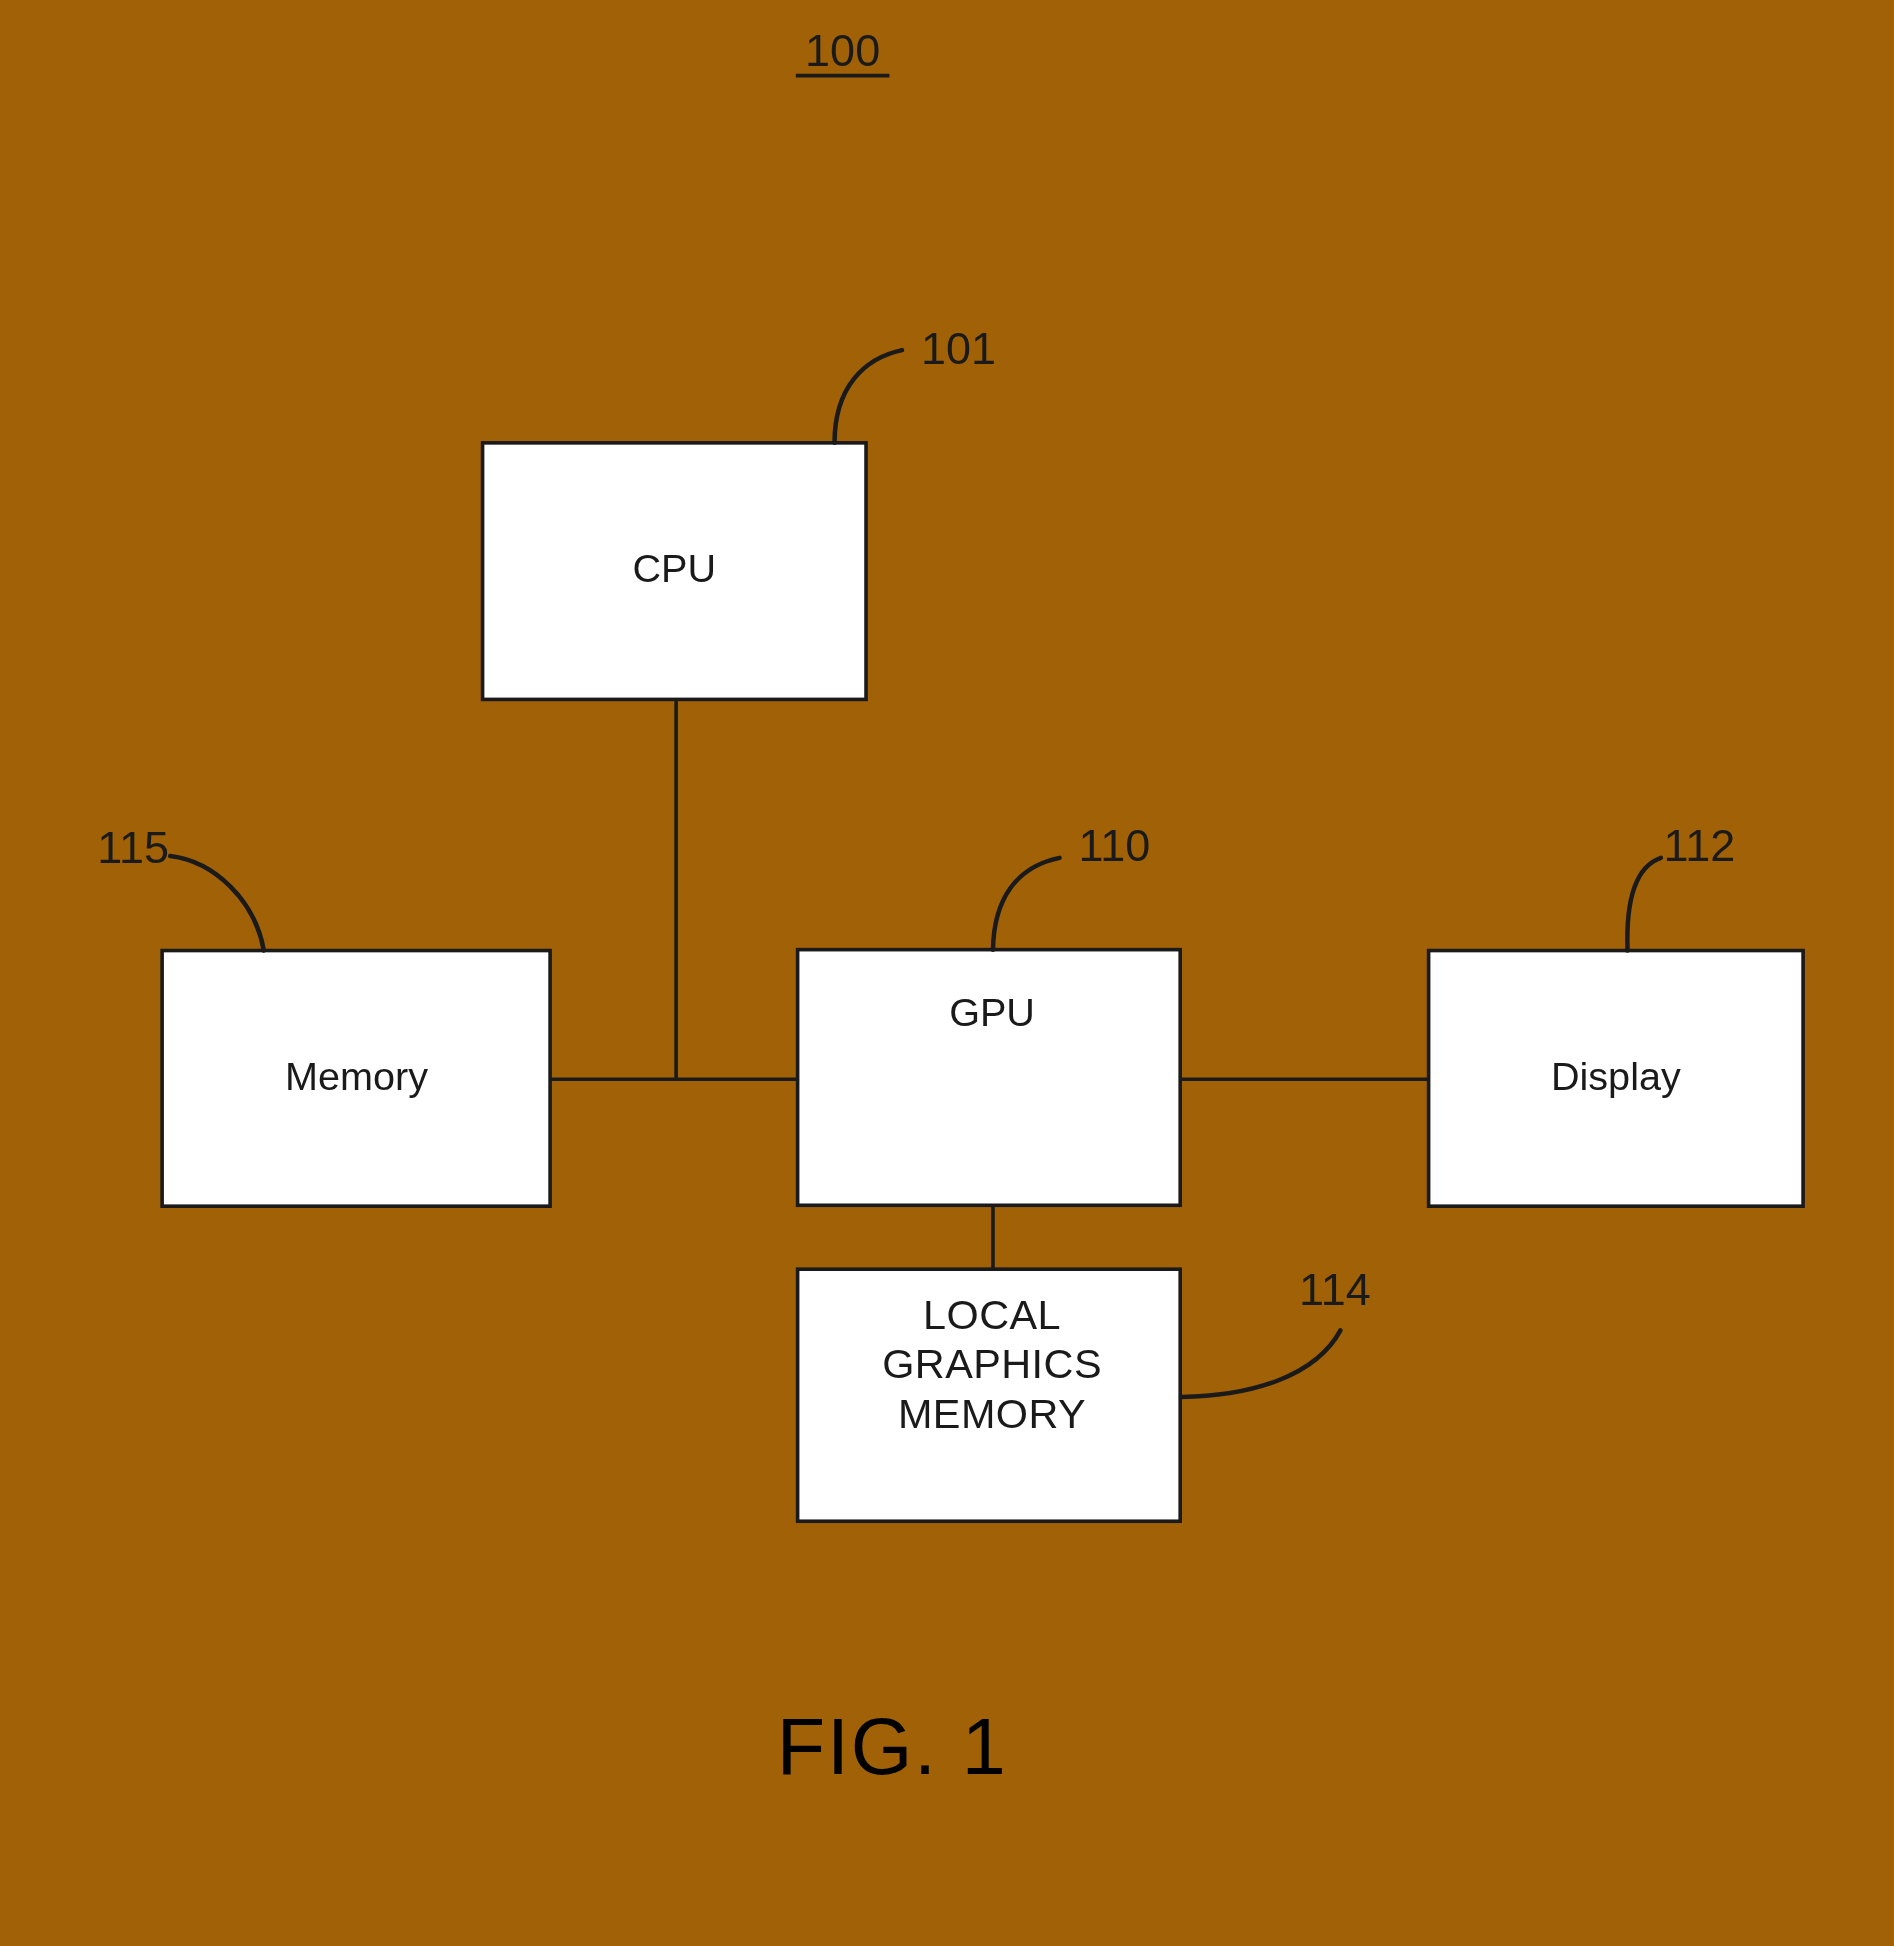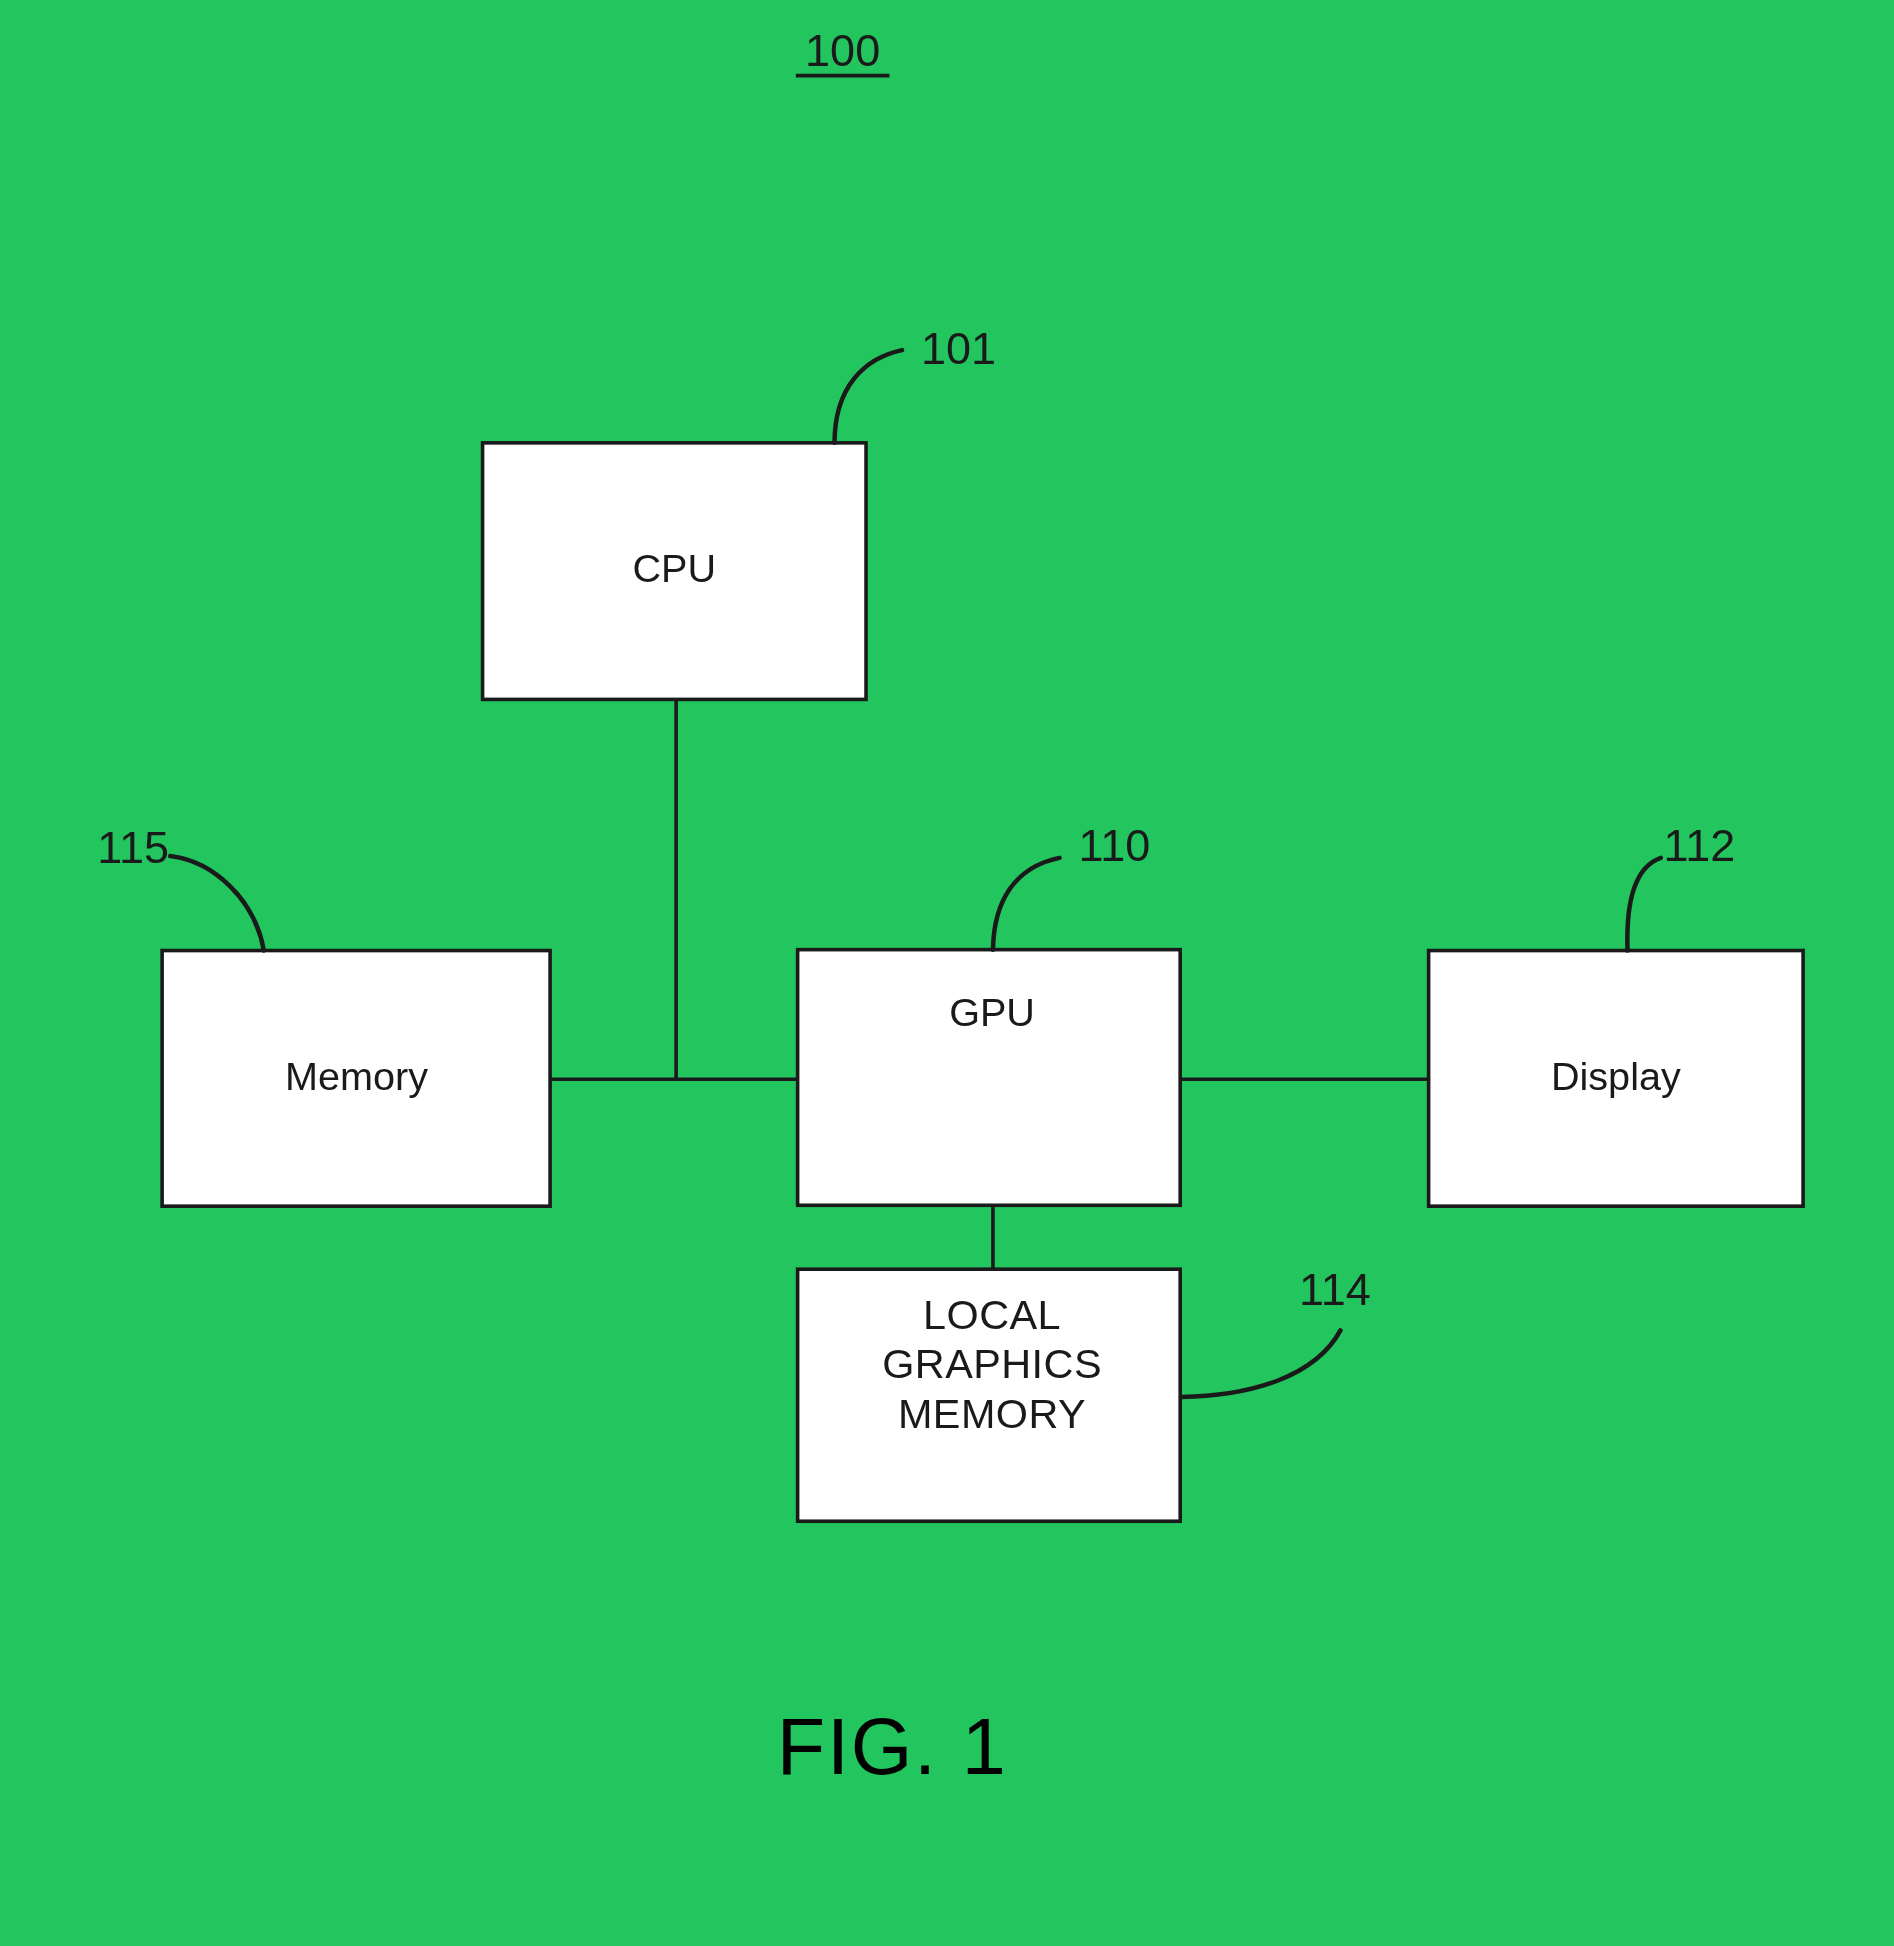--- a/index.html
+++ b/index.html
@@ -12,21 +12,21 @@
     width: 1895px;
     height: 1947px;
     font-family: "Liberation Sans", sans-serif;
     color: #000000;
     overflow: hidden;
   }
   #figure-root {
     position: relative;
     width: 1895px;
     height: 1947px;
-    background: #22c55e;
+    background: #a16207;
     text-align: right;
   }
   svg.figure-canvas {
     position: absolute;
     top: 0;
     left: 0;
     width: 1895px;
     height: 1947px;
     display: block;
   }

